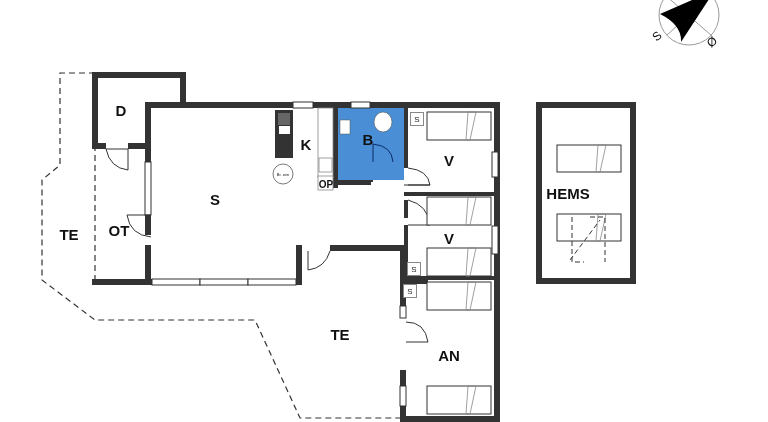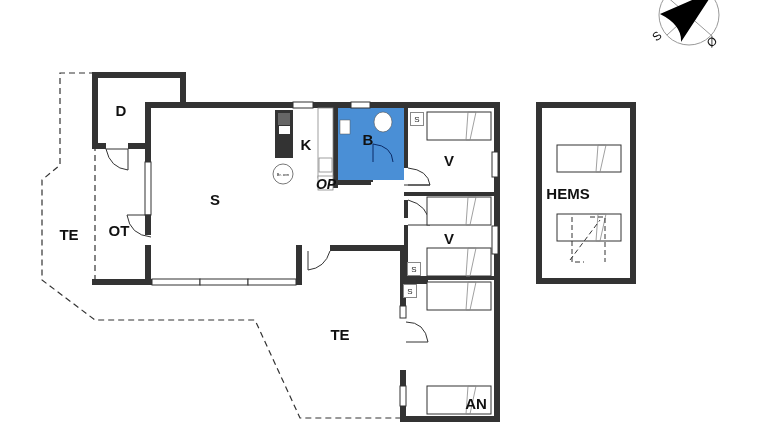--- a/index.html
+++ b/index.html
@@ -1,20 +1,20 @@
 <!DOCTYPE html>
 <html><head>
 <meta charset="utf-8">
 <style>
   html, body { margin:0; padding:0; background:#ffffff; }
   body { width:768px; height:422px; overflow:hidden; position:relative; font-family:"Liberation Sans", sans-serif; }
   #plan { position:absolute; left:0; top:0; width:768px; height:422px; }
   .lbl { position:absolute; font-weight:bold; color:#111; font-family:"Liberation Sans", sans-serif; transform:translate(-50%,-50%); white-space:nowrap; }
   .lbl.big { font-size:15px; }
-  .lbl.small { font-size:14px;font-style:italic; }
+  .lbl.small { font-size:10px; }
   .lbl.tiny { font-size:4px; font-weight:normal; }
   .s-box { position:absolute; width:14px; height:14px; border:1px solid #888; background:#fff; font-size:8px; display:flex; align-items:center; justify-content:center; color:#222; box-sizing:border-box; }
 </style>
 </head>
 <body>
 
 <svg id="plan" viewBox="0 0 768 422" xmlns="http://www.w3.org/2000/svg">
 
   <g>
     <circle cx="689" cy="15" r="30" fill="none" stroke="#999" stroke-width="1"></circle>
@@ -145,21 +145,21 @@
 <div class="lbl big" style="left:121px;top:110px;">D</div>
 <div class="lbl big" style="left:119px;top:212px;margin-top:18px;">OT</div>
 <div class="lbl big" style="left:69px;top:234px;">TE</div>
 <div class="lbl big" style="left:215px;top:199px;">S</div>
 <div class="lbl big" style="left:306px;top:144px;">K</div>
 <div class="lbl big" style="left:368px;top:139px;">B</div>
 <div class="lbl small" style="left:326px;top:184px;">OP</div>
 <div class="lbl big" style="left:449px;top:160px;">V</div>
 <div class="lbl big" style="left:449px;top:238px;">V</div>
 <div class="lbl big" style="left:340px;top:334px;">TE</div>
-<div class="lbl big" style="left:476px;top:355px;margin-top:48px;">AN</div>
+<div class="lbl big" style="left:449px;top:355px;">AN</div>
 <div class="lbl big" style="left:568px;top:193px;">HEMS</div>
 
 <div class="lbl tiny" style="left:283px;top:174px;">Br. ovn</div>
 
 <div class="s-box" style="left:410px;top:112px;">S</div>
 <div class="s-box" style="left:407px;top:262px;">S</div>
 <div class="s-box" style="left:403px;top:284px;">S</div>
 
 <div class="lbl" style="left:657px;top:36px;font-size:12px;font-weight:normal;transform:translate(-50%,-50%) rotate(-40deg);">S</div>
 <div class="lbl" style="left:712px;top:42px;font-size:12px;font-weight:normal;transform:translate(-50%,-50%) rotate(-40deg);">Ø</div>

